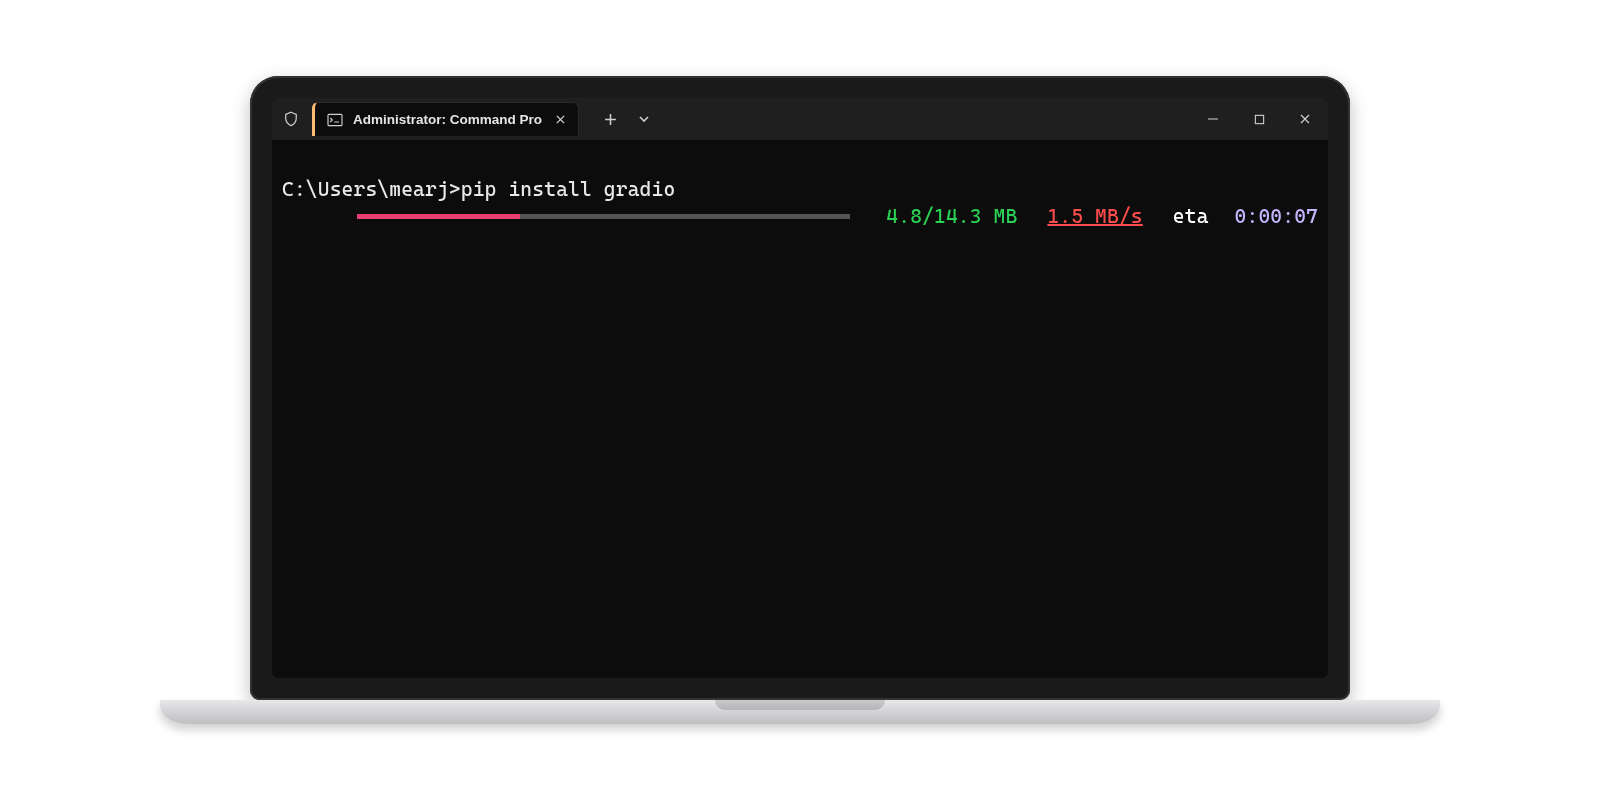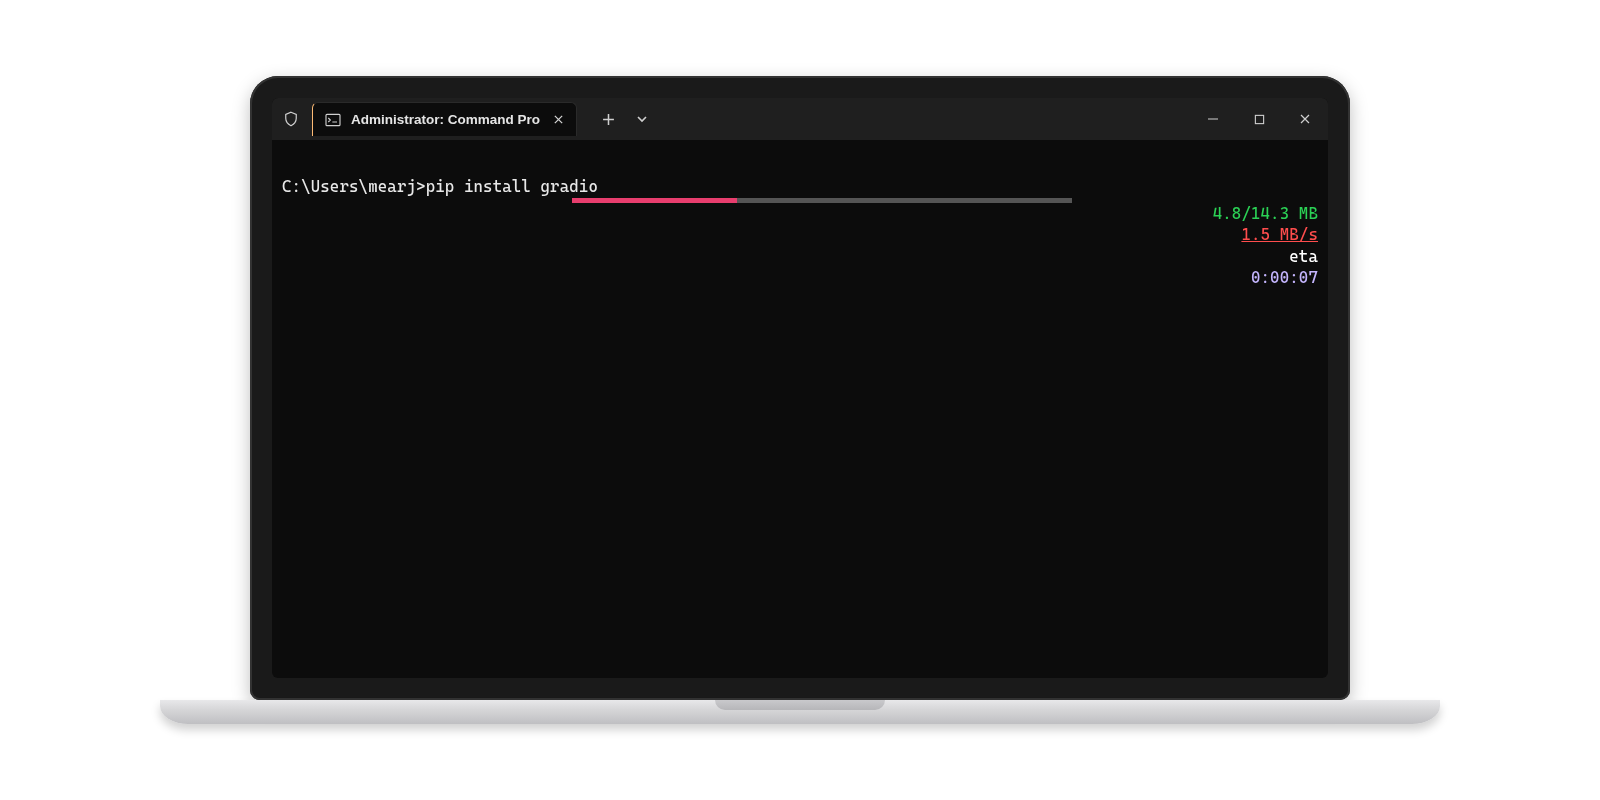--- a/index.html
+++ b/index.html
@@ -73,21 +73,21 @@
     display: flex;
     align-items: center;
     gap: 10px;
     background: #0c0c0c;
     height: 34px;
     padding: 0 10px 0 12px;
     border-radius: 6px 6px 0 0;
     margin-left: 6px;
     align-self: flex-end;
     border-top: 1px solid #2a2a2a;
-    border-left: 1px solid #fdba74;
+    border-left: 3px solid #fdba74;
     border-right: 1px solid #2a2a2a;
   }
   .tab-title {
     font-weight: 600;
     color: #e5e5e5;
     font-size: 13.5px;
     white-space: nowrap;
   }
   .tab-close {
     width: 16px; height:16px;
@@ -109,37 +109,36 @@
   .window-controls { display:flex; }
   .win-btn {
     width:46px; height:42px;
     display:flex; align-items:center; justify-content:center;
     color:#cfcfcf; cursor:pointer;
   }
 
   
   .terminal-body {
     font-family: "Cascadia Mono", Consolas, "Courier New", monospace;
-    font-size: 16px;
+    font-size: 20px;
     line-height: 1.35;
     color: #e8e8e8;
     padding: 36px 10px 10px 10px;
     letter-spacing: 0.2px;
     font-weight: 500;
   }
   .term-line { white-space: pre; }
   .term-line.indent1 { padding-left: 1.25em; }
 
   .progress-row {
     display:flex;
-    align-items:flex-end;
-    gap: 0;
+    align-items:center;
+    gap: 16px;
     white-space: nowrap;
     padding-left: 3.75em;
-    flex-direction: column;
   }
   .progress-bar {
     display:inline-flex;
     width: 500px;
     height: 5px;
     background: #555;
     position: relative;
     margin-right: 1em;
     align-self: center;
   }

